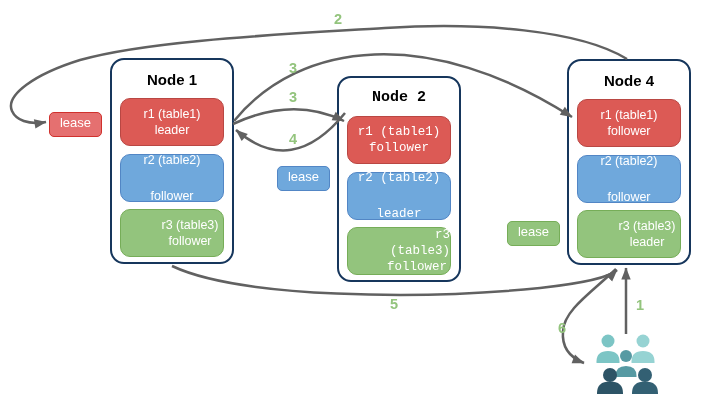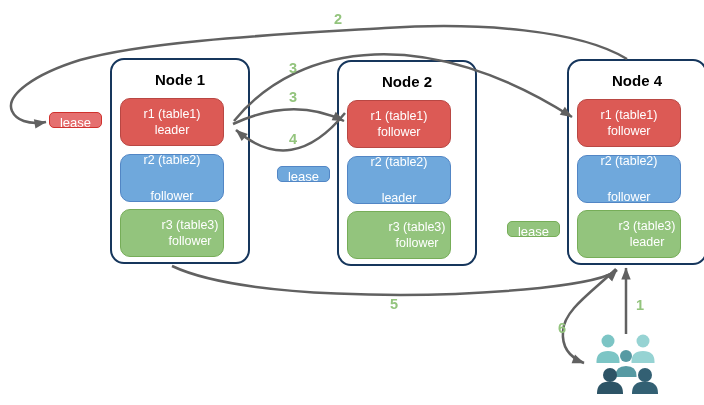--- a/index.html
+++ b/index.html
@@ -1,41 +1,41 @@
 <!DOCTYPE html>
 <html><head>
 <meta charset="utf-8">
 <style>
   html,body{margin:0;padding:0;background:#ffffff;}
   #canvas{
     position:relative;width:704px;height:405px;overflow:hidden;background:#ffffff;
     font-family:"Liberation Sans", sans-serif;
   }
   .node{
-    position:absolute;width:140px;height:206px;background:#ffffff;
+    position:absolute;width:124px;height:206px;background:#ffffff;
     border:2px solid #16365c;border-radius:14px;box-sizing:border-box;z-index:1;
   }
   #node1{left:110px;top:58px;}
-  #node2{left:337px;top:60px;}
+  #node2{left:337px;top:76px;font-family:Liberation Mono, monospace;}
   #node3{left:567px;top:59px;}
   .node-title{
     text-align:center;margin-top:11px;font-size:15px;font-weight:700;color:#000000;
   }
   .replica{
     position:absolute;left:8px;width:104px;height:48px;border-radius:10px;
     box-sizing:border-box;border:1.5px solid;color:#ffffff;
     display:flex;flex-direction:column;align-items:center;justify-content:center;
     font-size:12.5px;line-height:1.28;text-align:right;
   }
   .r-top{top:38px;} .r-mid{top:94px;gap:20px;} .r-bot{top:149px;}
   .c-red{background:#dc5a55;border-color:#b94743;}
   .c-blue{background:#6fa8dc;border-color:#5286c5;}
   .c-green{background:#93c47d;border-color:#76ad58;padding-left:36px;}
   .lease{
-    position:absolute;width:53px;height:16px;border-radius:5px;box-sizing:border-box;
+    position:absolute;width:53px;height:25px;border-radius:5px;box-sizing:border-box;
     border:1.5px solid;color:#ffffff;font-size:13px;line-height:19px;text-align:center;z-index:3;
   }
   #lease-r1{left:49px;top:112px;background:#e57070;border-color:#d0312d;}
   #lease-r2{left:277px;top:166px;background:#6fa8dc;border-color:#5286c5;}
   #lease-r3{left:507px;top:221px;background:#93c47d;border-color:#76ad58;}
   .step{
     position:absolute;width:14px;text-align:center;color:#93c47d;
     font-size:14.5px;font-weight:700;z-index:3;
   }
   #step2{left:331px;top:11px;}

